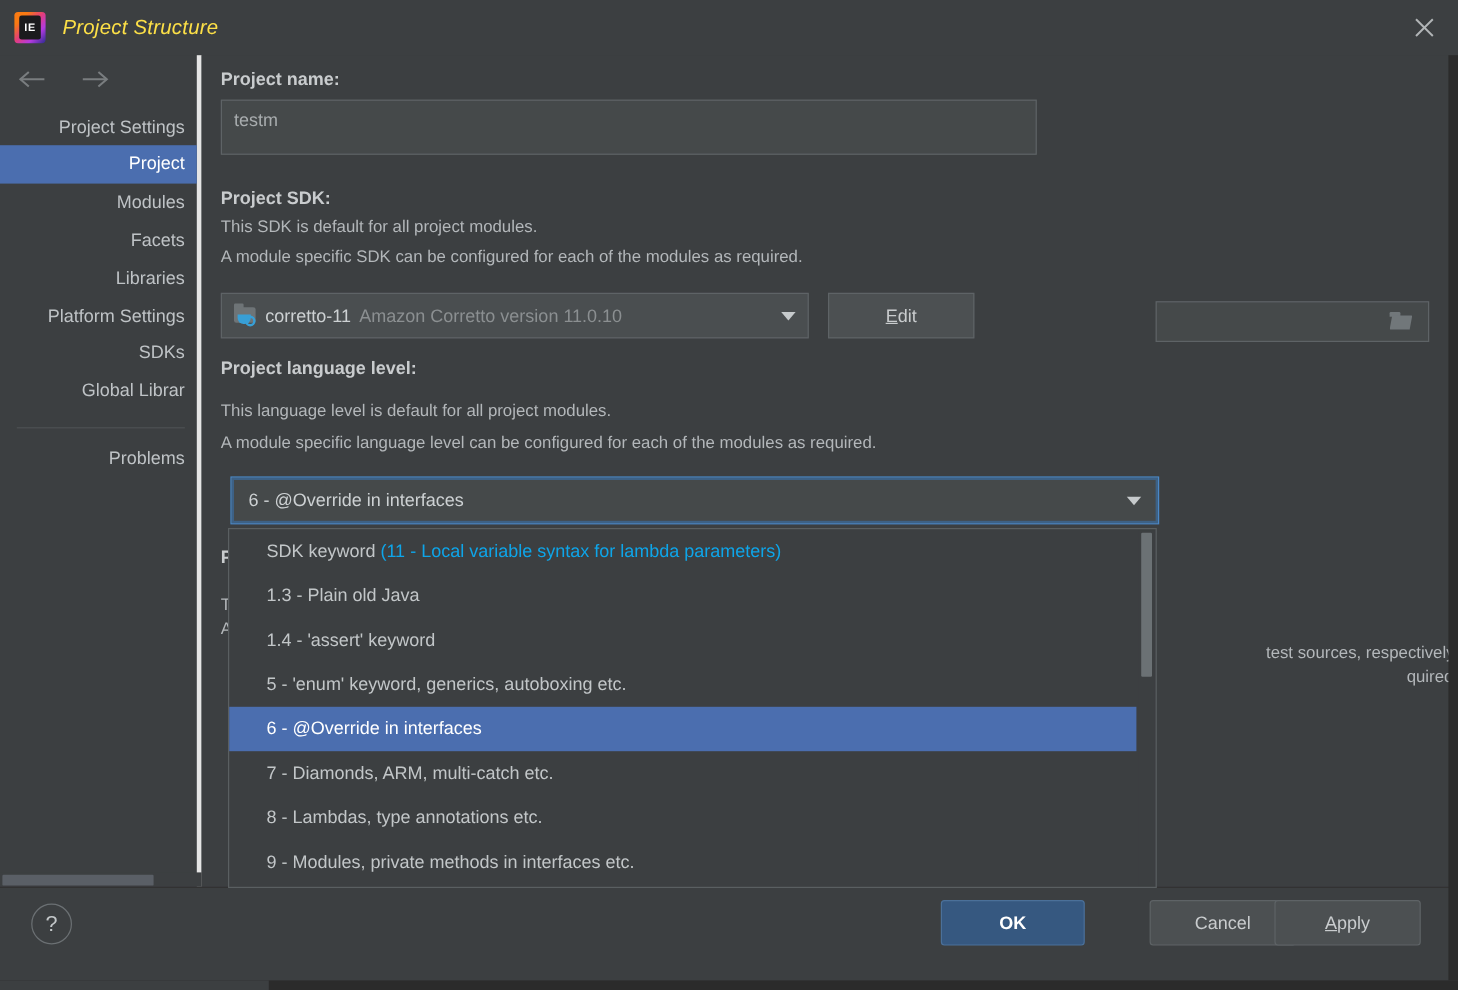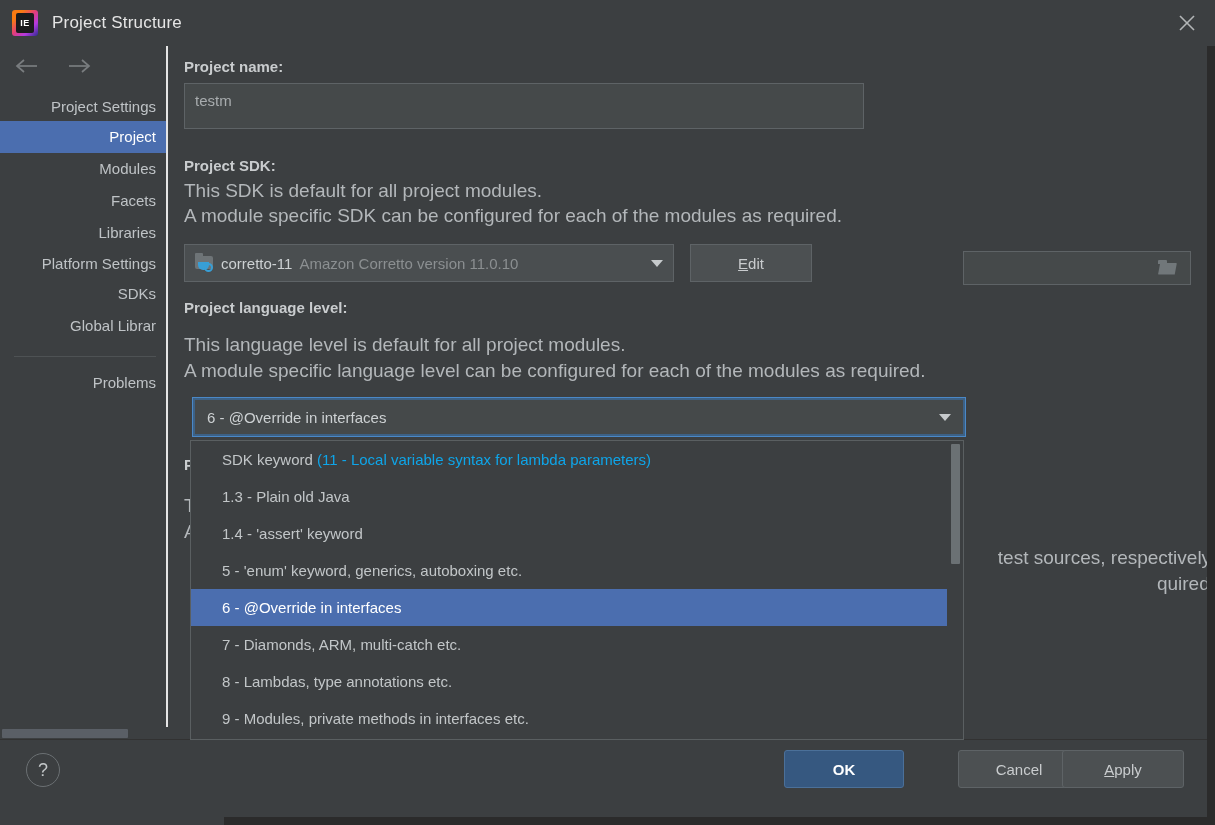--- a/index.html
+++ b/index.html
@@ -27,34 +27,34 @@
   }
   #app-logo .lg-a { position:absolute; left:0; top:0; width:26px; height:26px;
     background: linear-gradient(135deg,#f97a12 0%,#f97a12 22%,#e33d7a 48%,#b43ae0 72%,#2b2b8e 100%);
     border-radius:3px; }
   #app-logo .lg-b { position:absolute; left:4px; top:3px; width:18px; height:20px;
     background:#1b1b1d; border-radius:2px; }
   #app-logo .lg-t { position:absolute; left:4px; top:3px; width:18px; height:20px;
     color:#fff; font-size:9px; font-weight:bold; display:flex; align-items:center;
     justify-content:center; letter-spacing:0.5px; font-family:"Liberation Sans",sans-serif; }
   #title-text {
-    margin-left: 14px; font-size: 17px; color: #e5e5e5; letter-spacing: .2px;
+    margin-left: 14px; font-size: 17px; color: #fde047; letter-spacing: .2px; font-style: italic;
   }
   #close-btn {
     position: absolute; right: 0; top: 0; width: 56px; height: 46px;
     display: flex; align-items: center; justify-content: center;
     cursor: pointer;
   }
   #close-btn svg { opacity: .85; }
 
   
   #sidebar {
     position: absolute; left: 0; top: 46px; width: 168px; height: 693px;
     background: #3c3f41;
-    border-right: 2px solid #e5e5e5;
+    border-right: 4px solid #e5e5e5;
   }
   #navbtns { height: 44px; display: flex; align-items: center; padding-left: 14px; gap: 26px; }
   .navarrow { cursor: pointer; opacity: .62; }
   #nav-list { margin-top: 2px; }
   .nav-group {
     font-size: 15px; color: #bfc3c6; padding: 6px 10px 6px 0;
     text-align: right; padding-right: 10px;
   }
   .nav-item {
     font-size: 15px; color: #bfc3c6; height: 32px; line-height: 32px;
@@ -72,21 +72,21 @@
     position: absolute; left: 2px; top: 2px; width: 126px; height: 9px;
     background: #5a5f66; border-radius: 1px; cursor: pointer;
   }
 
   
   #content {
     position: absolute; left: 168px; top: 46px; width: 1047px; height: 693px;
     background: #3c3f41; overflow: hidden;
   }
   .lbl-bold { font-size: 15px; font-weight: bold; color: #c9ccce; }
-  .lbl-norm { font-size: 19px; color: #b3b7ba; }
+  .lbl-norm { font-size: 14px; color: #b3b7ba; }
 
   .field-text {
     background: #45494a; border: 1px solid #5e6366; color: #a8acae;
     height: 46px; line-height: 34px; padding: 0 10px; font-size: 15px;
   }
 
   #sdk-row { display: flex; align-items: center; gap: 16px; }
   #sdk-combo {
     width: 490px; height: 38px; background: #4a4e50; border: 1px solid #5e6366;
     display: flex; align-items: center; padding: 0 10px; cursor: pointer;

